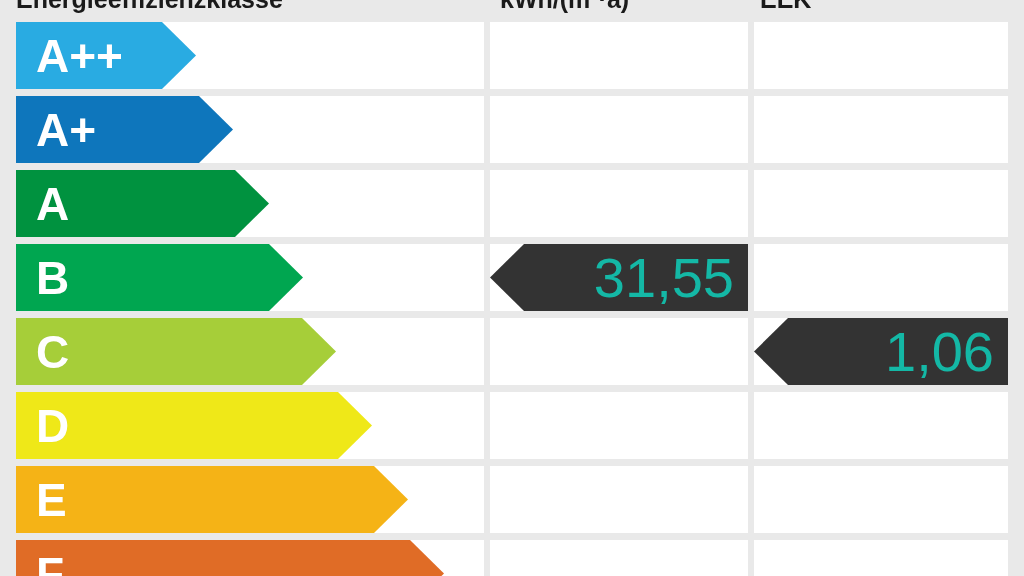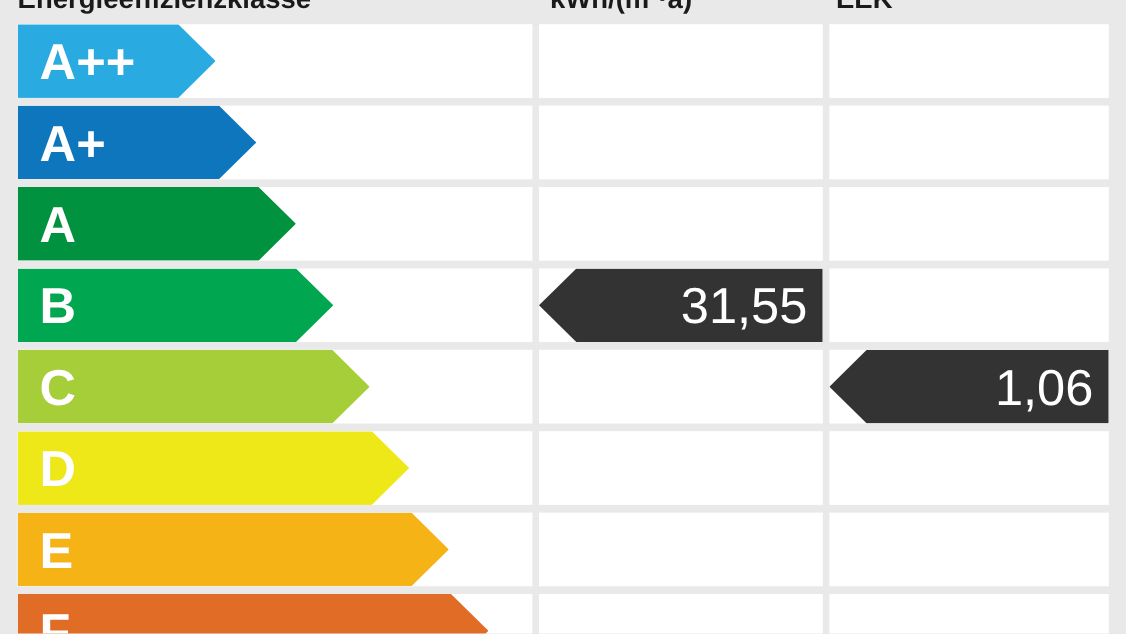--- a/index.html
+++ b/index.html
@@ -100,22 +100,22 @@
     height: 67px;
     background: #333333;
     display: flex;
     align-items: center;
     justify-content: flex-end;
     clip-path: polygon(34px 0, 100% 0, 100% 100%, 34px 100%, 0 50%);
     box-sizing: border-box;
     padding-right: 14px;
   }
   .marker-value {
-    color: #ffffff;
-    font-size: 46px;
+    color: #14b8a6;
+    font-size: 56px;
     font-weight: normal;
     line-height: 1;
     white-space: nowrap;
   }
   .marker.primary   { left: 474px; width: 258px; }
   .marker.secondary { left: 738px; width: 254px; }
 </style>
 </head>
 <body>
 

